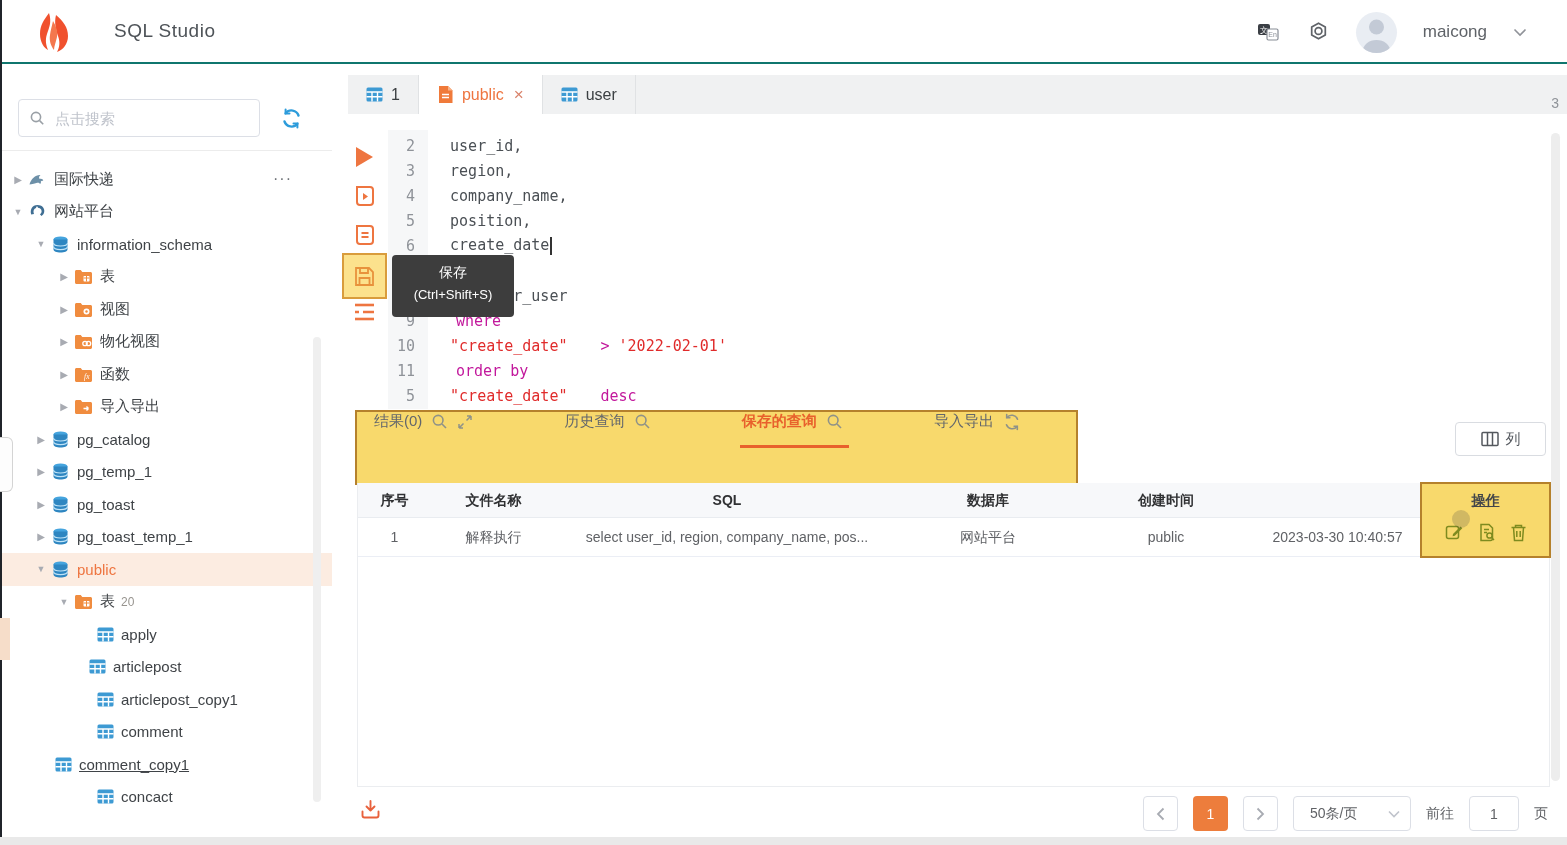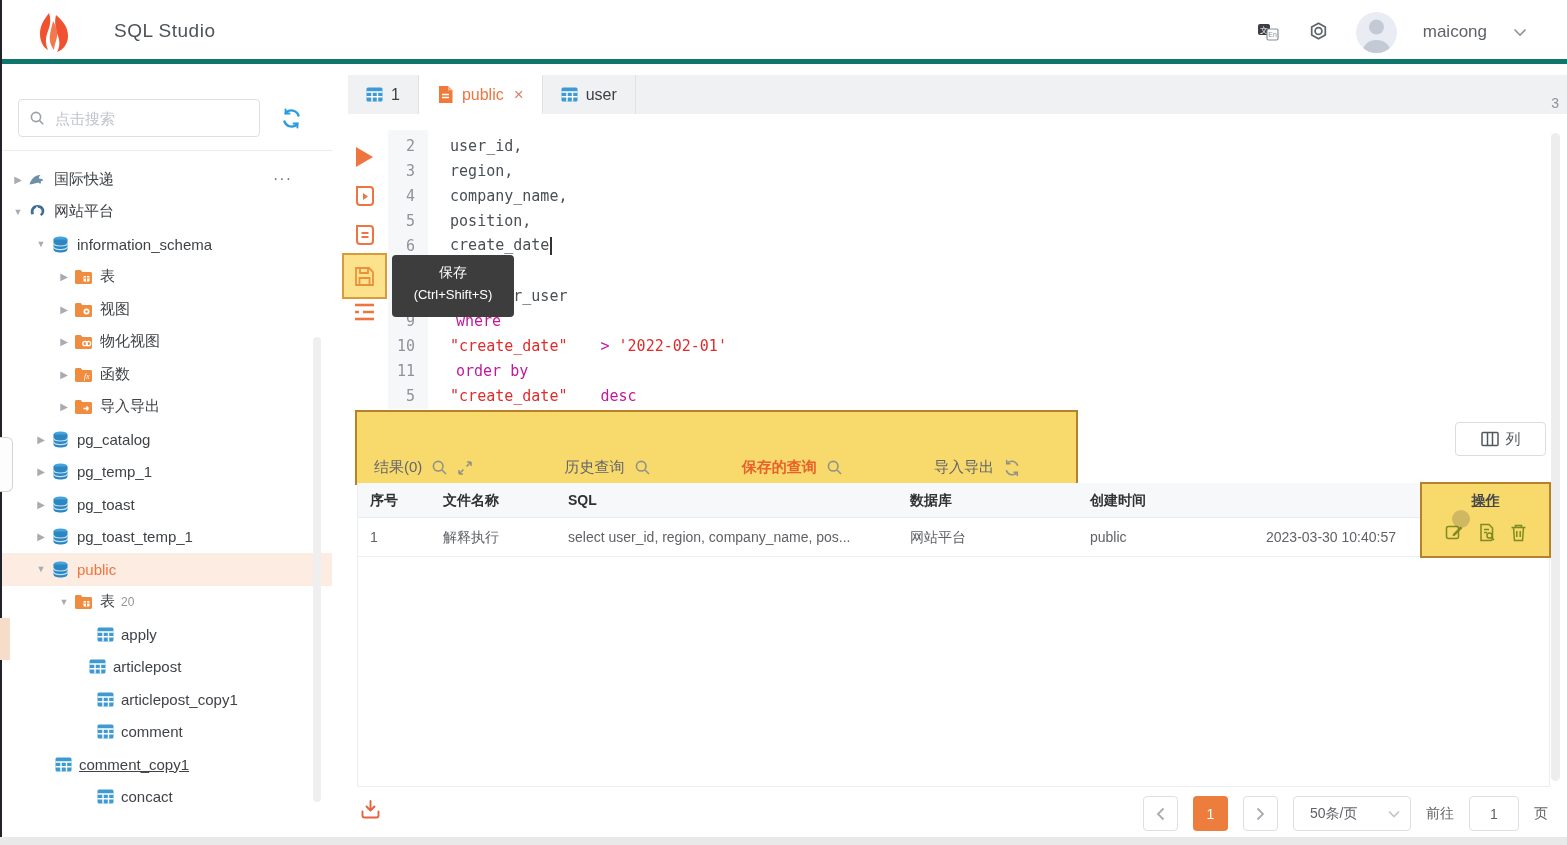--- a/index.html
+++ b/index.html
@@ -3,21 +3,21 @@
 <meta charset="utf-8">
 <style>
   html,body{margin:0;padding:0;background:#fff;}
   body{font-family:"Liberation Sans","DejaVu Sans",sans-serif;}
   #app{position:relative;width:1567px;height:845px;background:#fff;overflow:hidden;}
   .abs{position:absolute;}
   .icon{display:inline-flex;align-items:center;justify-content:center;line-height:0;}
   .icon svg{display:block;}
 
   
-  .top-header{position:absolute;left:0;top:0;width:1567px;height:64px;background:#fff;border-bottom:5px solid #0f766e;box-sizing:border-box;}
+  .top-header{position:absolute;left:0;top:0;width:1567px;height:64px;background:#fff;border-bottom:2px solid #0f766e;box-sizing:border-box;}
   .app-title{position:absolute;left:114px;top:20px;font-size:19px;color:#4e5358;letter-spacing:.5px;}
   .hdr-right{position:absolute;right:40px;top:0;height:64px;display:flex;align-items:center;gap:26px;}
   .avatar{width:41px;height:41px;border-radius:50%;background:#e9edf3;overflow:hidden;display:flex;align-items:flex-end;justify-content:center;}
   .user-name{font-size:17px;color:#5f6368;}
 
   
   .sidebar{position:absolute;left:0;top:64px;width:332px;height:774px;background:#fff;}
   .search-box{position:absolute;left:18px;top:35px;width:242px;height:38px;border:1px solid #dcdfe6;border-radius:4px;box-sizing:border-box;display:flex;align-items:center;padding:0 10px;gap:8px;background:#fff;}
   .search-box input{border:none;outline:none;font-size:15px;color:#333;width:100%;font-family:inherit;background:transparent;}
   .search-box input::placeholder{color:#c0c4cc;}
@@ -58,29 +58,29 @@
   .tok-keyword{color:#c2189c;margin-left:24px;}
   .tok-string{color:#e02b2b;}
   .tok-plain{color:#4a4f54;}
   .caret{display:inline-block;width:1.5px;height:18px;background:#333;vertical-align:middle;margin-left:1px;}
   .tooltip{position:absolute;left:392px;top:255px;width:122px;height:62px;background:#3d3d3d;border-radius:4px;color:#fff;text-align:center;z-index:12;padding-top:9px;box-sizing:border-box;}
   .tooltip .tt1{font-size:14px;}
   .tooltip .tt2{font-size:13px;margin-top:5px;}
   .main-scroll{position:absolute;left:1551px;top:133px;width:9px;height:648px;background:#ededed;border-radius:5px;}
 
   
-  .res-hl{position:absolute;left:355px;top:410px;width:723px;height:75px;background:#f8d96c;border:2px solid #b5812c;box-sizing:border-box;display:flex;align-items:flex-end;padding:0 55px 6px 17px;justify-content:space-between;}
+  .res-hl{position:absolute;left:355px;top:410px;width:723px;height:75px;background:#f8d96c;border:2px solid #b5812c;box-sizing:border-box;display:flex;align-items:flex-start;padding:0 55px 6px 17px;justify-content:space-between;}
   .res-tab{position:relative;display:flex;align-items:center;gap:9px;font-size:15px;color:#62666c;cursor:pointer;}
   .res-tab.active{color:#e8612c;font-weight:bold;}
   .res-tab.active::after{content:"";position:absolute;left:-2px;right:-6px;bottom:-17px;height:3px;background:#e8612c;}
   .col-btn{position:absolute;left:1455px;top:422px;width:91px;height:34px;border:1px solid #d9dce1;border-radius:4px;background:#fff;box-sizing:border-box;display:flex;align-items:center;justify-content:center;gap:7px;font-size:15px;color:#54585e;cursor:pointer;}
 
   
   .res-table{position:absolute;left:357px;top:483px;width:1193px;height:304px;border:1px solid #ebedf0;border-top:none;box-sizing:border-box;background:#fff;}
-  .tbl-grid{display:grid;grid-template-columns:73px 125px 342px 180px 176px 167px 130px;}
+  .tbl-grid{display:grid;grid-template-columns:73px 125px 342px 180px 176px 167px 130px;text-align:center;}
   .th{background:#f7f8fa;color:#303133;font-weight:bold;font-size:14px;height:35px;line-height:35px;padding:0 12px;box-sizing:border-box;border-bottom:1px solid #e9ecf0;white-space:nowrap;overflow:hidden;}
   .td{color:#606266;font-size:14px;height:39px;line-height:39px;padding:0 12px;box-sizing:border-box;border-bottom:1px solid #ebeef5;white-space:nowrap;overflow:hidden;text-overflow:ellipsis;}
   .ops-overlay{position:absolute;left:1062px;top:-1px;width:131px;height:76px;background:#f8d96c;border:2px solid #b5812c;box-sizing:border-box;}
   .ops-overlay .ops-title{height:33px;line-height:33px;text-align:center;font-size:14px;font-weight:bold;color:#43464a;text-decoration:underline;}
   .ops-dot{position:absolute;left:30px;top:26px;width:18px;height:18px;border-radius:50%;background:rgba(70,70,70,.22);}
   .ops-icons{display:flex;justify-content:center;gap:14px;margin-top:6px;}
   .ops-icons .icon{cursor:pointer;}
 
   
   .dl-btn{position:absolute;left:360px;top:799px;cursor:pointer;}

